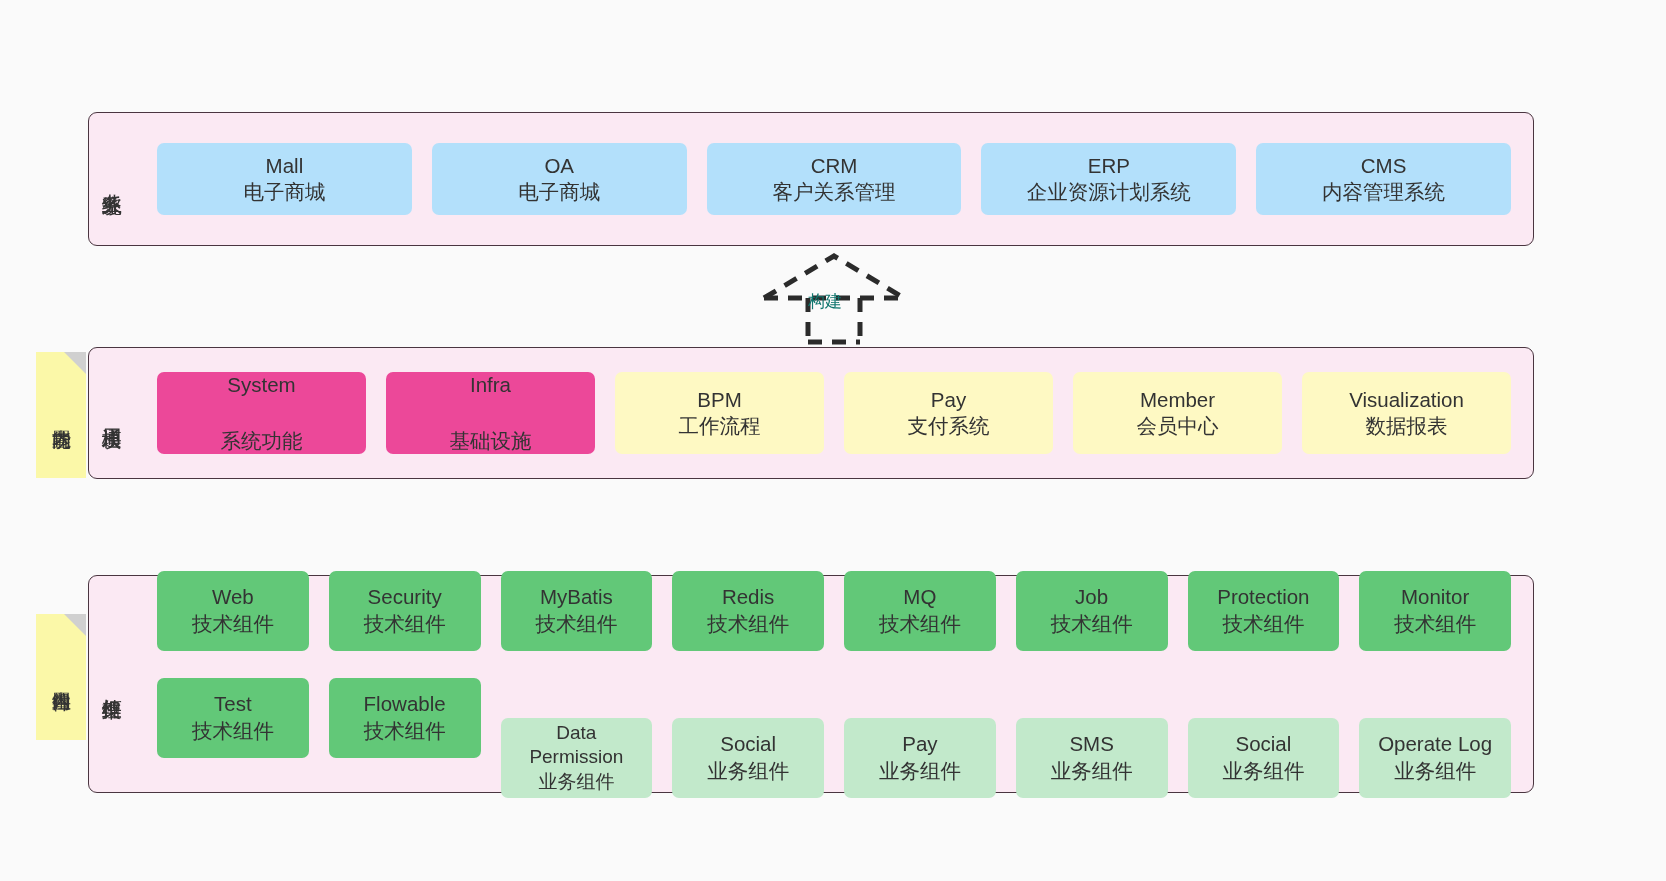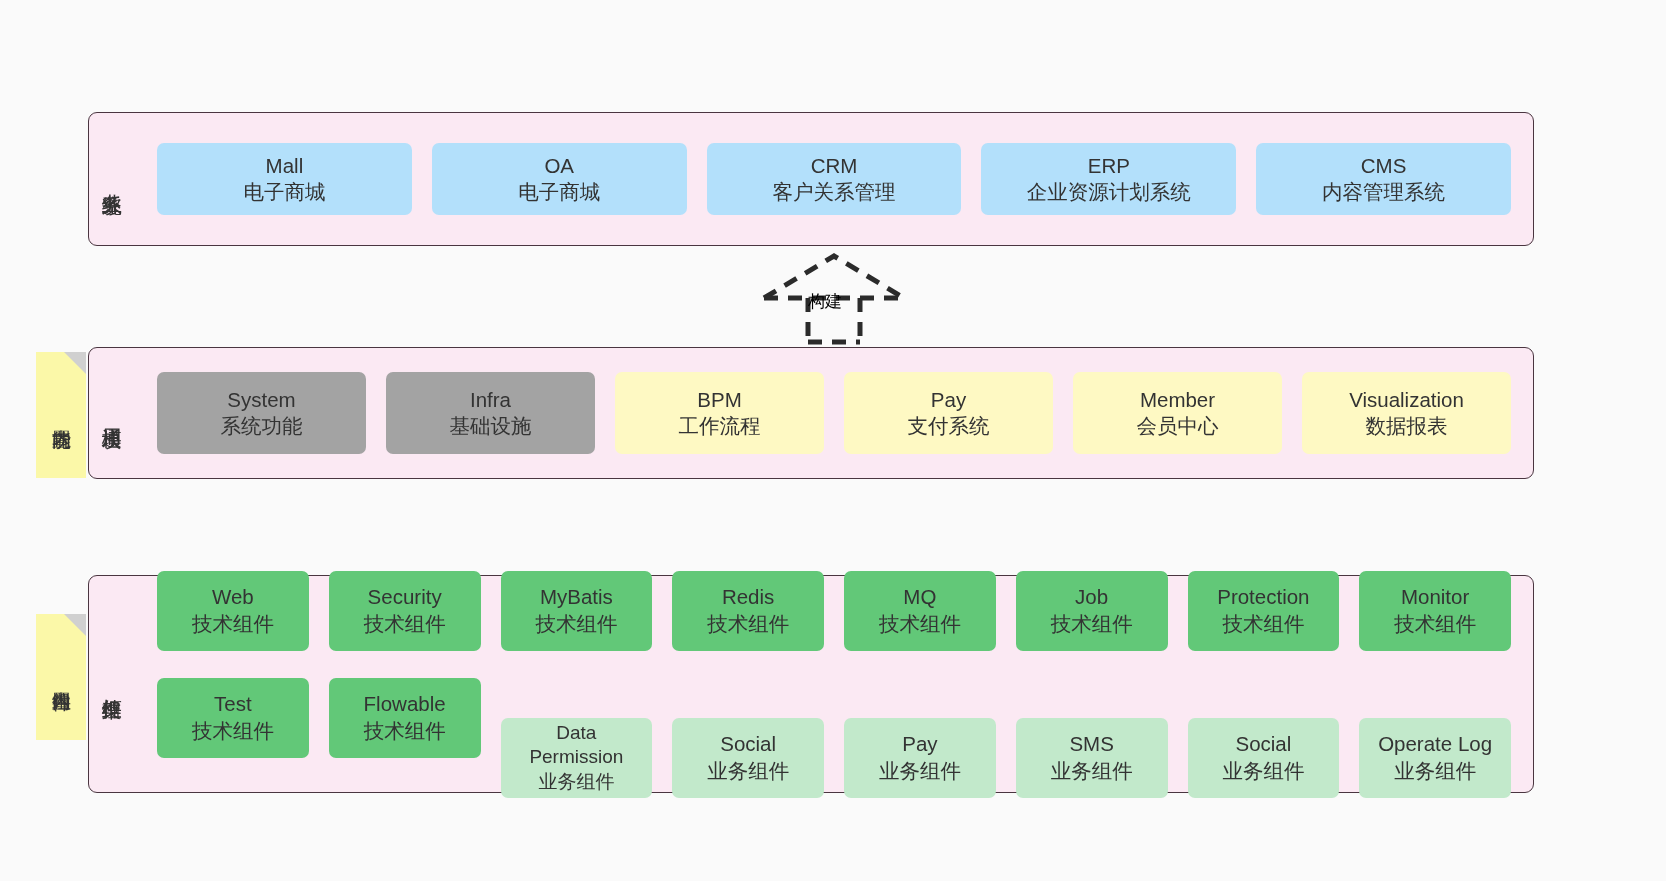--- a/index.html
+++ b/index.html
@@ -59,21 +59,21 @@
     justify-content: center;
     color: #333;
     text-align: center;
     line-height: 1.28;
   }
   .cell .en { font-size: 20.5px; }
   .cell .cn { font-size: 20.5px; }
   .cell .en3 { font-size: 19px; }
 
   .c-blue  { background: #b3e0fb; }
-  .c-red   { background: #a3a3a3; }
+  .c-red   { background: #ec4899; justify-content: space-between; }
   .c-pink  { background: #fef9c3; }
   .c-green { background: #62c878; }
   .c-greenl{ background: #c2e9cb; margin-top: 40px; }
 
   
   #band-business { left: 88px; top: 112px; width: 1446px; height: 134px; }
   #band-business .layer-body .cell { height: 72px; }
 
   
   #band-modules { left: 88px; top: 347px; width: 1446px; height: 132px; }
@@ -122,21 +122,21 @@
   #note-features  { left: 36px; top: 352px; height: 126px; }
   #note-components{ left: 36px; top: 614px; height: 126px; }
 
   
   .arrow-wrap { position: absolute; }
   #arrow-build  { left: 746px; top: 252px; width: 176px; height: 92px; }
   #arrow-impl   { left: 760px; top: 486px; width: 176px; height: 92px; }
   .arrow-wrap svg { display: block; overflow: visible; }
   .arrow-label {
     position: absolute;
-    color: #000000;
+    color: #0f766e;
     font-size: 17px;
     white-space: nowrap;
     background: transparent;
   }
   #arrow-build .arrow-label  { left: 62px; top: 38px; }
   #arrow-impl  .arrow-label  { left: 62px; top: 38px; }
 </style>
 </head>
 <body>
 

